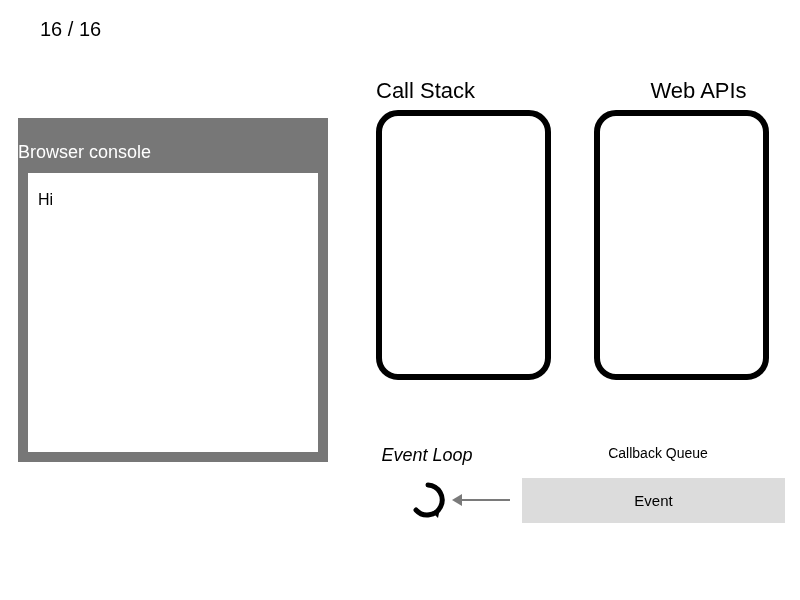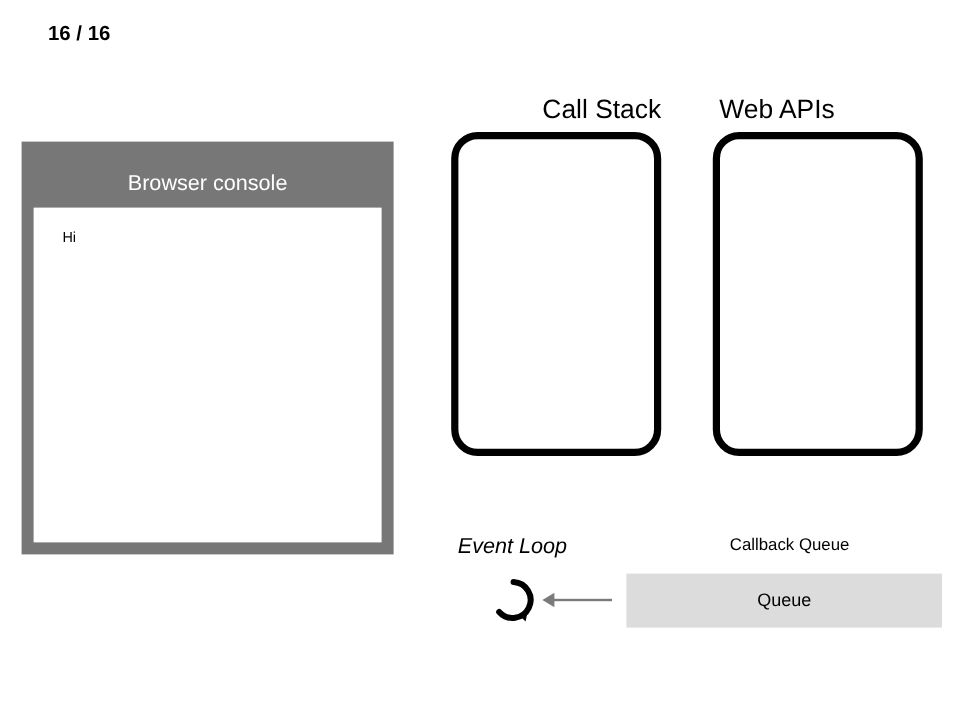--- a/index.html
+++ b/index.html
@@ -9,70 +9,69 @@
     height: 600px;
     background: #fff;
     font-family: Arial, Helvetica, sans-serif;
     color: #000;
     overflow: hidden;
   }
   .step-counter {
     position: absolute;
     top: 18px;
     left: 40px;
-    font-size: 17px;
-    font-weight: bold;
+    font-size: 20px;
   }
   .labels-row {
     position: absolute;
     top: 78px;
     left: 0;
     width: 800px;
   }
   .label-callstack {
     position: absolute;
     left: 376px;
     width: 175px;
-    text-align: right;
+    text-align: left;
     font-size: 22px;
   }
   .label-webapis {
     position: absolute;
-    left: 560px;
+    left: 611px;
     width: 175px;
     text-align: center;
     font-size: 22px;
   }
   .console-frame {
     position: absolute;
     top: 118px;
     left: 18px;
     width: 310px;
     height: 344px;
     background: #777;
   }
   .console-title {
     position: absolute;
     top: 24px;
     left: 0;
     width: 100%;
-    text-align: center;
+    text-align: left;
     color: #fff;
     font-size: 18px;
   }
   .console-body {
     position: absolute;
     top: 55px;
     left: 10px;
     right: 10px;
     bottom: 10px;
     background: #fff;
-    padding: 18px 24px;
+    padding: 18px 10px;
     box-sizing: border-box;
-    font-size: 12px;
+    font-size: 16px;
   }
   .console-line {
     margin-bottom: 12px;
   }
   .rounded-box {
     position: absolute;
     top: 110px;
     width: 175px;
     height: 270px;
     border: 6px solid #000;
@@ -162,14 +161,14 @@
 <div class="event-loop-icon">
   <svg viewBox="0 0 40 40" width="40" height="40">
     <path d="M20 5 A15 15 0 1 1 8 30" fill="none" stroke="#000" stroke-width="5" stroke-linecap="round"></path>
     <polygon points="24,32 30,38 32,28" fill="#000"></polygon>
   </svg>
 </div>
 
 <div class="arrow-left"></div>
 
 <div class="cb-queue-box">
-  <span>Queue</span>
+  <span>Event</span>
 </div>
 
 </body></html>

